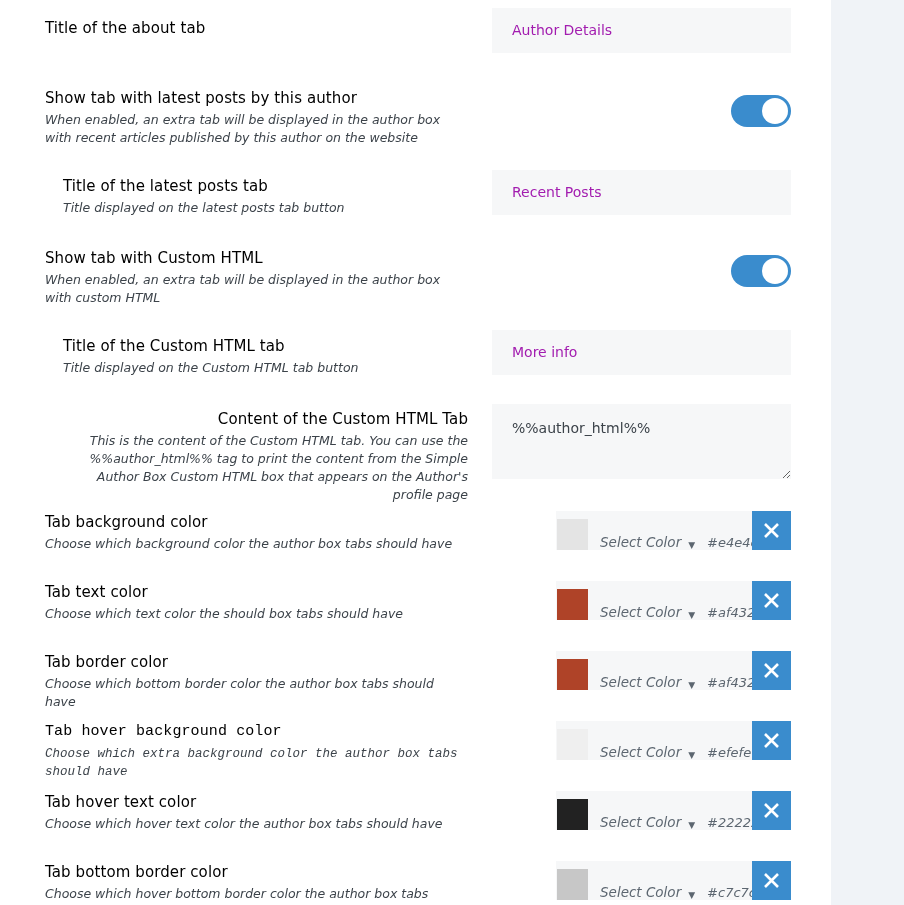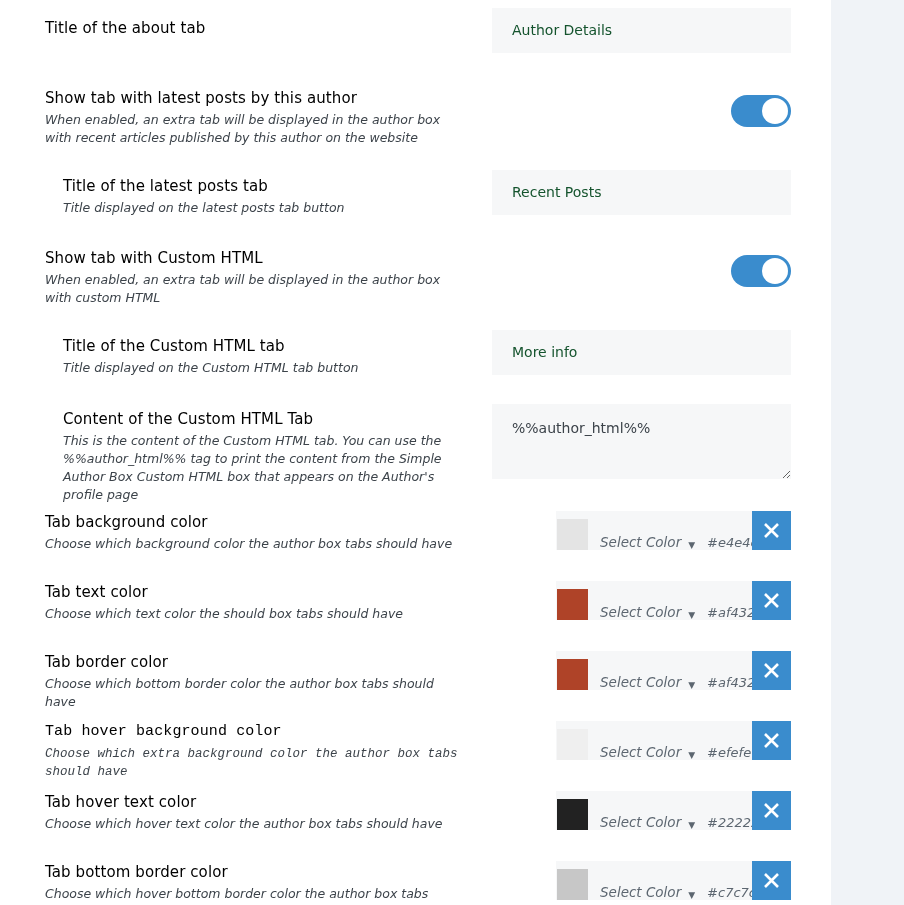--- a/index.html
+++ b/index.html
@@ -78,21 +78,21 @@
   .text-input {
     display: block;
     width: 299px;
     height: 45px;
     background: #f6f7f8;
     border: none;
     outline: none;
     padding: 0 20px;
     font-family: "DejaVu Sans", sans-serif;
     font-size: 14px;
-    color: #14532d;
+    color: #a21caf;
     line-height: 45px;
   }
 
   .textarea-input {
     display: block;
     width: 299px;
     height: 75px;
     background: #f6f7f8;
     border: none;
     outline: none;
@@ -231,21 +231,21 @@
       <div class="label-col indent" style="top:6px;">
         <div class="field-title">Title of the Custom HTML tab</div>
         <div class="field-desc">Title displayed on the Custom HTML tab button</div>
       </div>
       <div class="control-col" style="top:0px;">
         <input class="text-input" type="text" value="More info" style="background: rgb(246, 247, 248);">
       </div>
     </div>
 
     <div class="row" style="top:404px;">
-      <div class="label-col indent" style="top:5px;">
+      <div class="label-col indent" style="top:5px;text-align:right;">
         <div class="field-title">Content of the Custom HTML Tab</div>
         <div class="field-desc">This is the content of the Custom HTML tab. You can use the %%author_html%% tag to print the content from the Simple Author Box Custom HTML box that appears on the Author's profile page</div>
       </div>
       <div class="control-col" style="top:0px;">
         <textarea class="textarea-input" style="background: rgb(246, 247, 248);">%%author_html%%</textarea>
       </div>
     </div>
 
     <div class="row" style="top:511px;">
       <div class="label-col" style="top:1px;">

